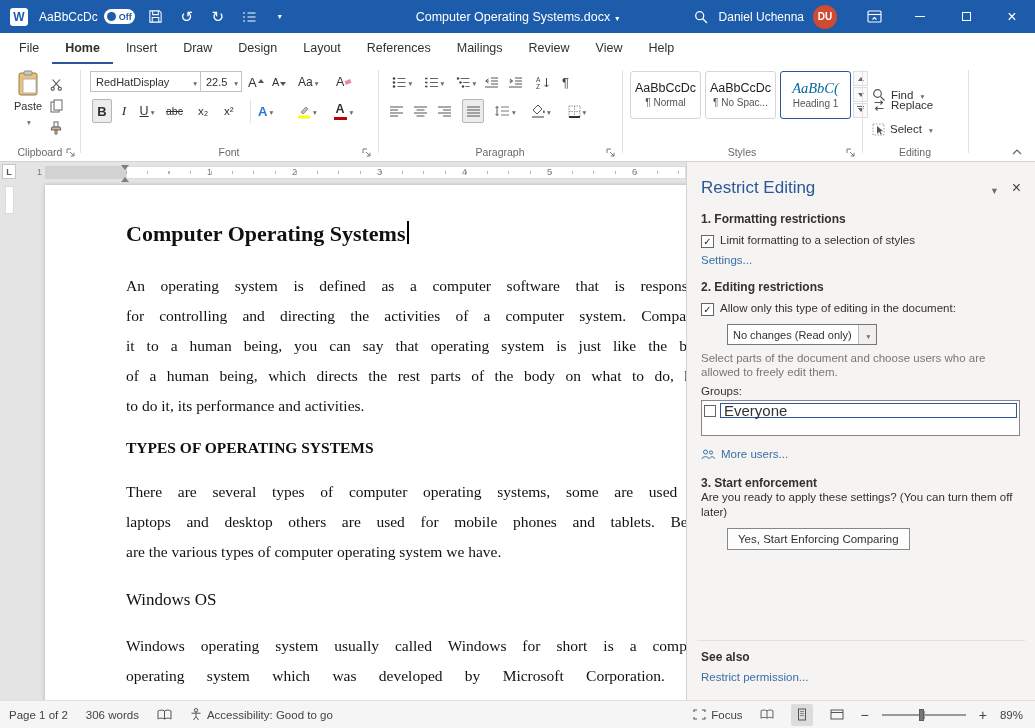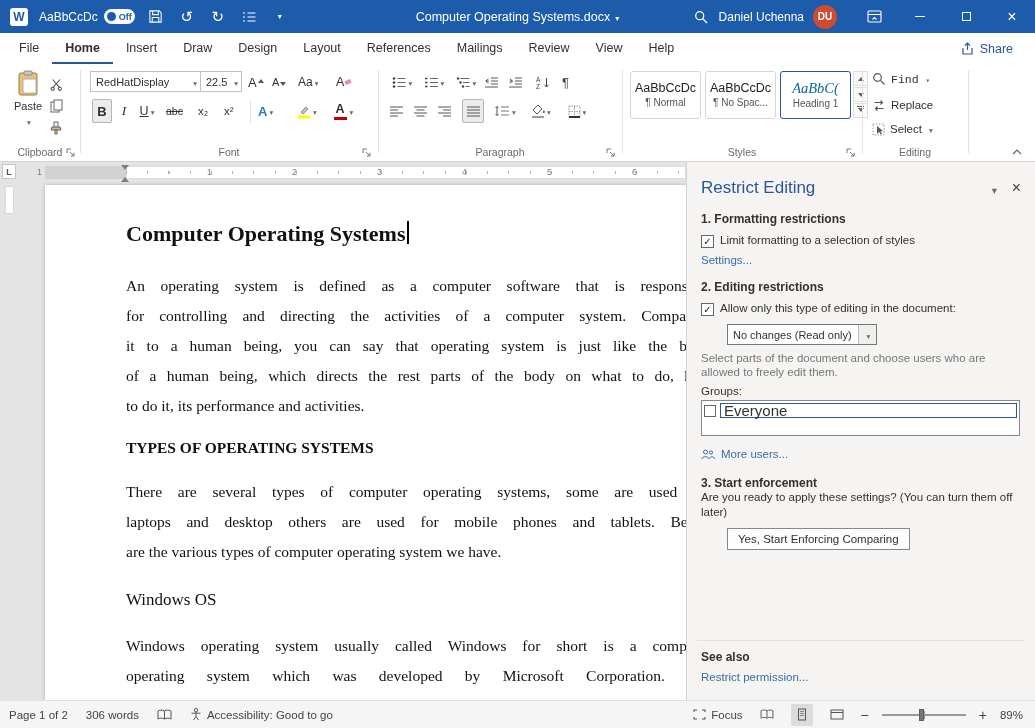--- a/index.html
+++ b/index.html
@@ -207,29 +207,20 @@
       <span class="tab">Insert</span>
       <span class="tab">Draw</span>
       <span class="tab">Design</span>
       <span class="tab">Layout</span>
       <span class="tab">References</span>
       <span class="tab">Mailings</span>
       <span class="tab">Review</span>
       <span class="tab">View</span>
       <span class="tab">Help</span>
     </div>
-    <div class="share">
-      <span>
-        <svg width="14" height="13" viewBox="0 0 14 13" fill="none" stroke="#2b579a" stroke-width="1.2">
-          <path d="M3 6 v6 h9 V6"></path>
-            <path d="M7.5 8 V1.5 M5 3.5 L7.5 1 L10 3.5"></path>
-        </svg>
-      </span>
-      <span>Share</span>
-    </div>
   </div>
 
   <div class="ribbon">
 
     <div class="paste">
       <svg width="24" height="27" viewBox="0 0 24 27">
         <rect x="3" y="3" width="18" height="22" rx="2" fill="#e8c27a" stroke="#9c7b3c"></rect>
         <rect x="8" y="1" width="8" height="4" rx="1" fill="#c9c9c9" stroke="#8a8a8a"></rect>
         <rect x="7" y="9" width="13" height="14" fill="#fff" stroke="#b0b0b0"></rect>
       </svg>
@@ -471,21 +462,21 @@
       <span>Styles</span>
     </div>
     <span class="launch" style="left:846px;">
       <svg width="9" height="9" viewBox="0 0 9 9" fill="none" stroke="#777" stroke-width="1">
         <path d="M1 1 h4 M1 1 v4"></path>
           <path d="M4 4 l4 4 M8 4.8 v3.2 h-3.2"></path>
       </svg>
     </span>
     <div class="vsep" style="left:862px;"></div>
 
-    <div class="erow" style="top:5px;font-family:Liberation Mono, monospace;">
+    <div class="erow" style="top:21px;">
       <svg width="14" height="14" viewBox="0 0 14 14" fill="none" stroke="#555" stroke-width="1.2">
         <circle cx="5.5" cy="5.5" r="3.8"></circle>
           <path d="M8.4 8.4 L12.5 12.5"></path>
       </svg>
       <span>Find</span>
       <span class="chev"></span>
     </div>
     <div class="erow" style="top:31px;">
       <svg width="14" height="13" viewBox="0 0 14 13" fill="none" stroke="#555" stroke-width="1.1">
         <path d="M2.5 3.5 h8 M8.5 1.5 L10.5 3.5 L8.5 5.5"></path>

